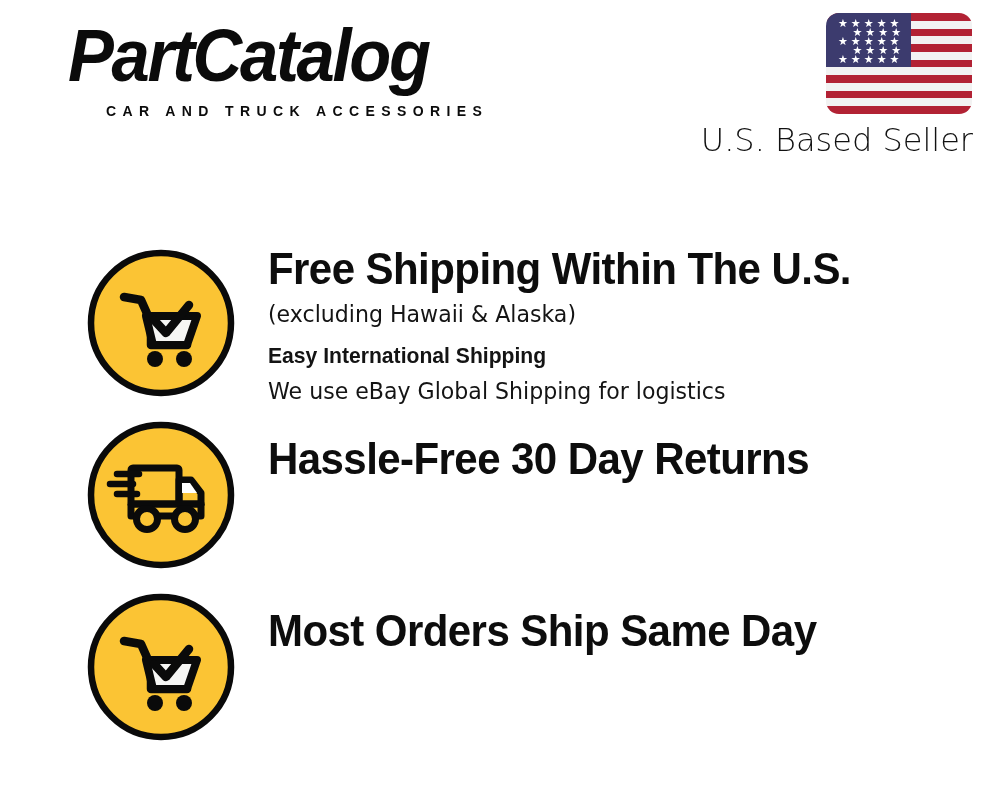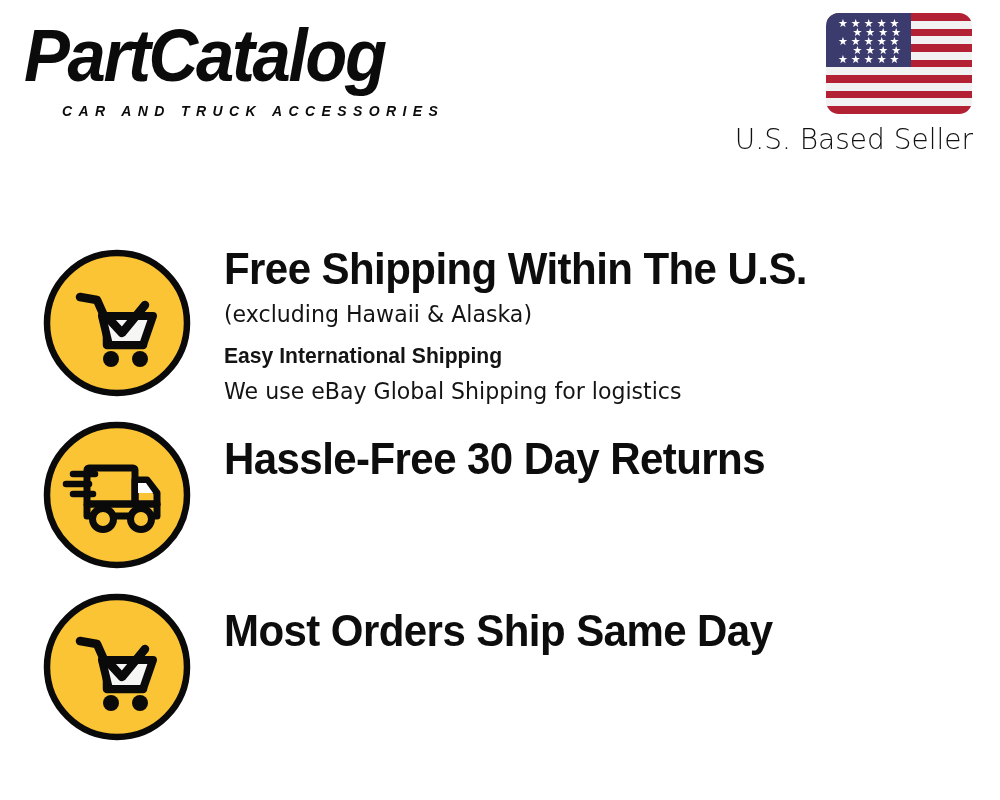--- a/index.html
+++ b/index.html
@@ -15,20 +15,21 @@
     overflow: hidden;
     font-family: "Liberation Sans", "DejaVu Sans", sans-serif;
     color: #111111;
     -webkit-font-smoothing: antialiased;
   }
 
   .page {
     position: absolute;
     inset: 0;
     background: #ffffff;
+    margin-left: 44px;
   }
 
   
   .brand {
     position: absolute;
     left: 24px;
     top: 18px;
     width: 470px;
     height: 100px;
   }
@@ -46,21 +47,20 @@
     transform: scaleX(0.93);
     transform-origin: left top;
     white-space: nowrap;
   }
   .brand-tagline {
     position: absolute;
     left: 38px;
     top: 85px;
     font-family: "Liberation Sans", "DejaVu Sans", sans-serif;
     font-weight: bold;
-    font-style: italic;
     font-size: 14px;
     line-height: 16px;
     letter-spacing: 6.4px;
     color: #0b0b0b;
     white-space: nowrap;
   }
 
   
   .seller-badge {
     position: absolute;
@@ -109,21 +109,21 @@
   }
   .star-row.offset {
     padding: 0 8px;
   }
   .seller-label {
     position: absolute;
     right: 13px;
     top: 110px;
     font-family: "DejaVu Sans", "Liberation Sans", sans-serif;
     font-weight: 300;
-    font-size: 28px;
+    font-size: 32px;
     line-height: 40px;
     letter-spacing: 0px;
     color: #111111;
     white-space: nowrap;
   }
 
   
   .features {
     position: absolute;
     left: 0;

